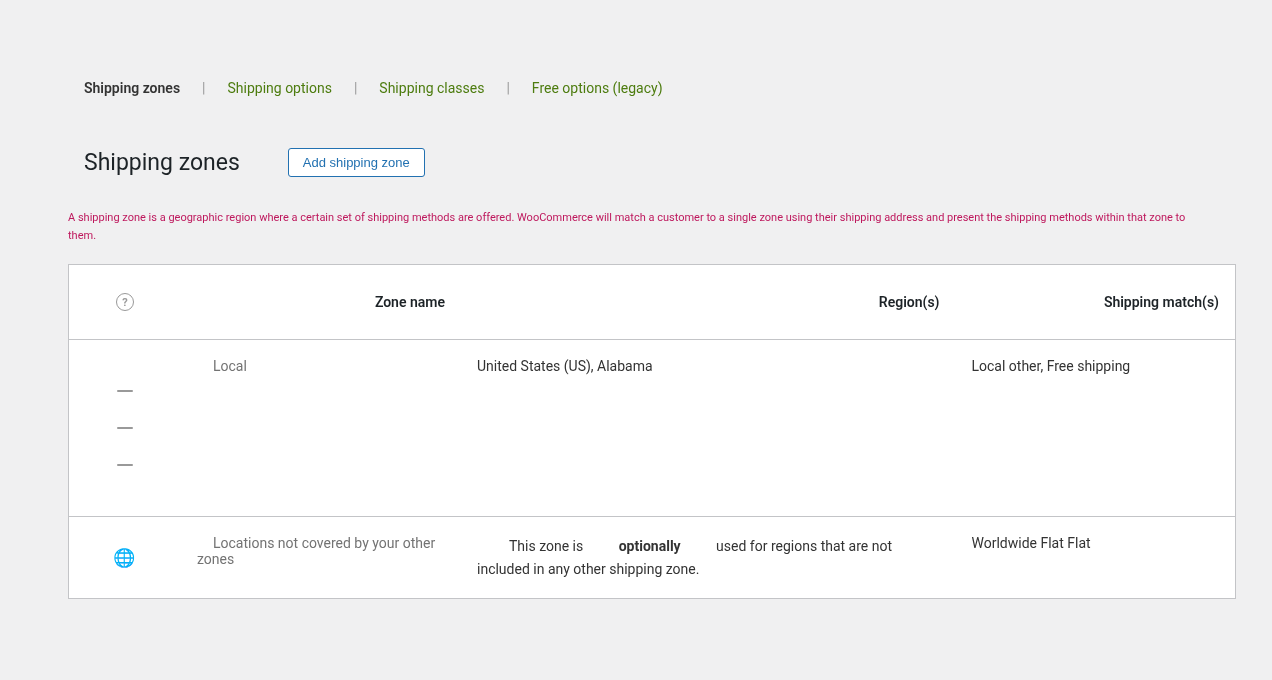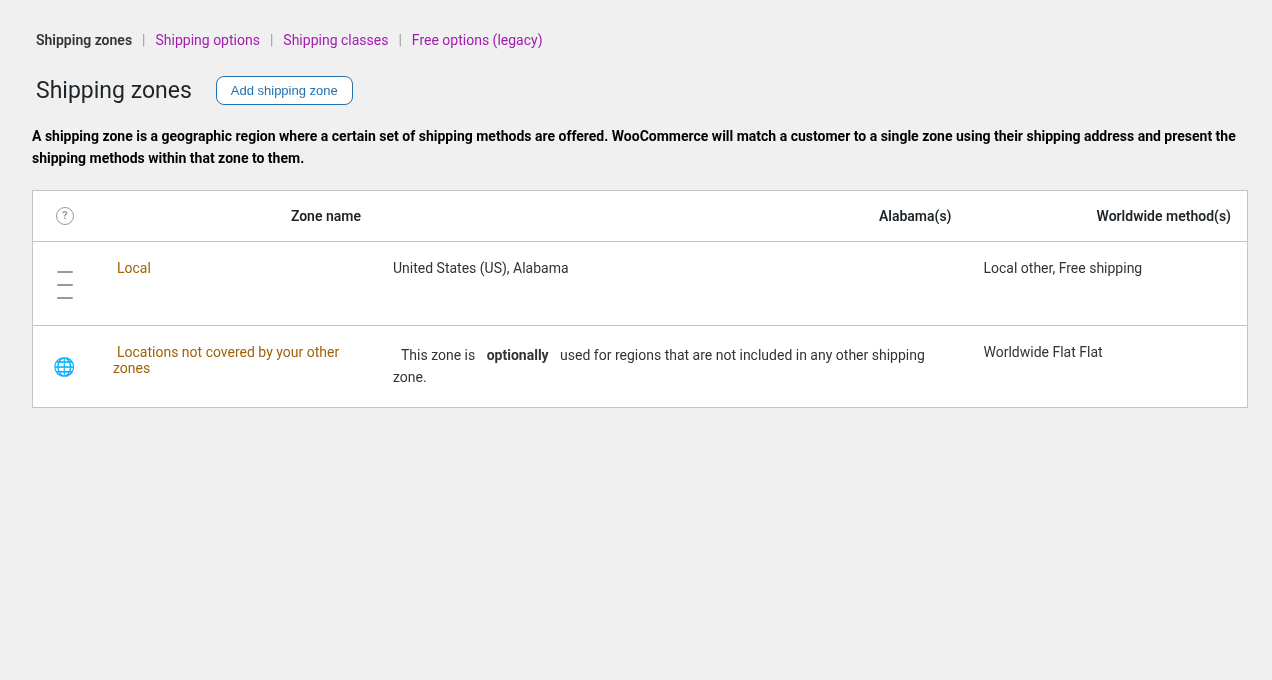--- a/index.html
+++ b/index.html
@@ -1,31 +1,31 @@
 <!DOCTYPE html>
 <html><head>
   <meta charset="utf-8">
   <style>
-    * { box-sizing: border-box; margin: 4px; padding: 0; }
+    * { box-sizing: border-box; margin: 16px; padding: 0; }
     body {
       font-family: -apple-system, BlinkMacSystemFont, "Segoe UI", Roboto, Oxygen, sans-serif;
       font-size: 14px;
       color: #333;
       background: #f0f0f1;
       padding: 16px 20px;
     }
     .top-nav {
       display: flex;
       align-items: center;
       gap: 0;
       margin-bottom: 20px;
       font-size: 14px;
     }
     .top-nav a, .top-nav span.link {
-      color: #a21caf;
+      color: #4d7c0f;
       text-decoration: none;
       cursor: pointer;
     }
     .top-nav .separator {
       color: #999;
       margin: 0 6px;
     }
     .top-nav .current {
       color: #333;
       font-weight: 600;
@@ -41,31 +41,30 @@
       font-size: 23px;
       font-weight: 400;
       color: #1d2327;
     }
     .add-btn {
       background: #fff;
       border: 1px solid #2271b1;
       color: #2271b1;
       padding: 6px 14px;
       font-size: 13px;
-      border-radius: 8px;
+      border-radius: 3px;
       cursor: pointer;
       font-weight: 400;
     }
     .description {
-      font-size: 14px;
-      color: #000000;
+      font-size: 11px;
+      color: #be185d;
       margin-bottom: 20px;
       line-height: 1.6;
       max-width: 1240px;
-      font-weight: bold;
     }
     .zones-table {
       width: 100%;
       border-collapse: collapse;
       background: #fff;
       border: 1px solid #c3c4c7;
     }
     .zones-table thead tr {
       border-bottom: 1px solid #c3c4c7;
     }
@@ -109,21 +108,21 @@
       color: #999;
     }
     .drag-handle span {
       display: block;
       width: 16px;
       height: 2px;
       background: #999;
       border-radius: 1px;
     }
     .zone-link {
-      color: #a16207;
+      color: #737373;
       text-decoration: none;
       cursor: pointer;
     }
     .help-icon {
       display: inline-flex;
       align-items: center;
       justify-content: center;
       width: 18px;
       height: 18px;
       border-radius: 50%;
@@ -162,22 +161,22 @@
 
 <p class="description">A shipping zone is a geographic region where a certain set of shipping methods are offered. WooCommerce will match a customer to a single zone using their shipping address and present the shipping methods within that zone to them.</p>
 
 <table class="zones-table">
   <thead>
     <tr>
       <th>
         <span class="help-icon">?</span>
       </th>
       <th class="zone-name-col">Zone name</th>
-      <th class="regions-col">Alabama(s)</th>
-      <th class="methods-col">Worldwide method(s)</th>
+      <th class="regions-col">Region(s)</th>
+      <th class="methods-col">Shipping match(s)</th>
     </tr>
   </thead>
   <tbody>
 
     <tr>
       <td>
         <div class="drag-handle">
           <span></span>
           <span></span>
           <span></span>

